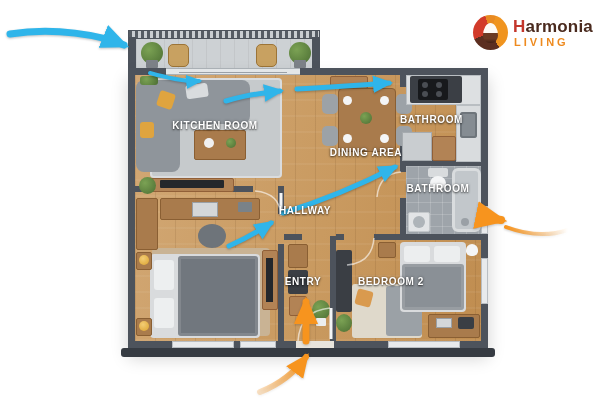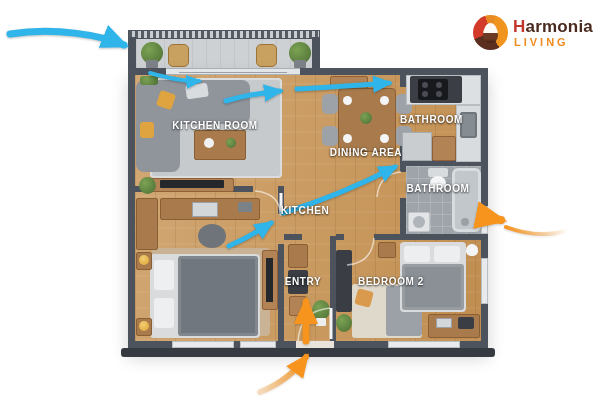--- a/index.html
+++ b/index.html
@@ -228,18 +228,18 @@
       <path d="M306,341 C306,329 306,316 306,302" stroke="#f7941e" stroke-width="7" marker-end="url(#mOrange)"></path>
       <path d="M260,392 C278,385 295,372 306,357" stroke="url(#fadeInUp)" stroke-width="6" marker-end="url(#mOrange)"></path>
       <path d="M484,220 C491,219 496,219 501,220" stroke="#f7941e" stroke-width="8" marker-end="url(#mOrange)"></path>
       <path d="M506,227 C530,236 550,236 568,230" stroke="url(#fadeRight)" stroke-width="4"></path>
     </g>
   </svg>
 
   <div class="room-label" style="left:165px;top:120px;width:100px;">KITCHEN ROOM</div>
   <div class="room-label" style="left:320px;top:147px;width:92px;">DINING AREA</div>
   <div class="room-label" style="left:400px;top:114px;width:62px;">BATHROOM</div>
-  <div class="room-label" style="left:269px;top:205px;width:72px;">KITCHEN</div>
+  <div class="room-label" style="left:269px;top:205px;width:72px;">HALLWAY</div>
   <div class="room-label" style="left:404px;top:183px;width:68px;">BATHROOM</div>
   <div class="room-label" style="left:277px;top:276px;width:52px;">ENTRY</div>
   <div class="room-label" style="left:348px;top:276px;width:86px;">BEDROOM 2</div>
 
 </div>
 
 </body></html>

